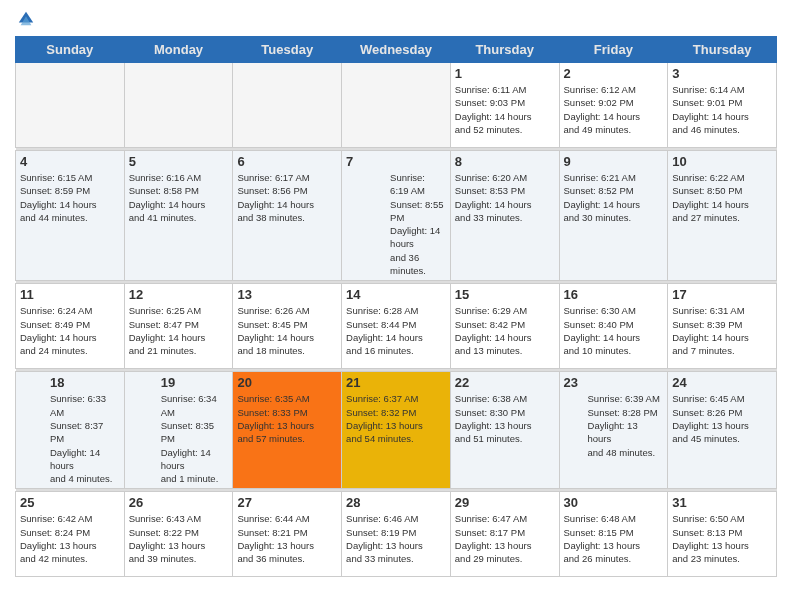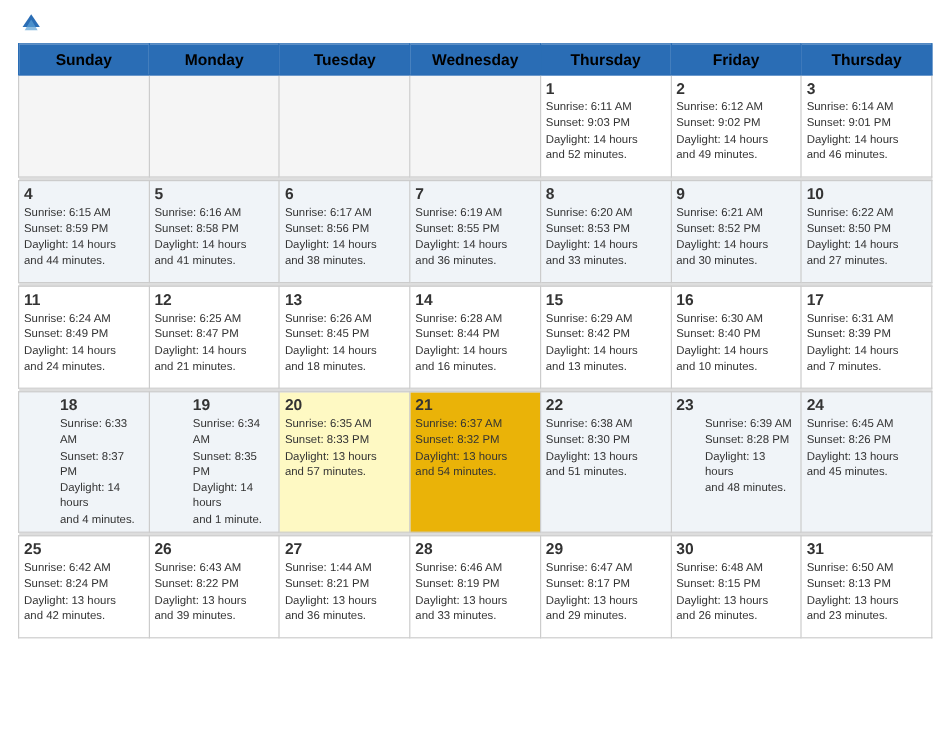--- a/index.html
+++ b/index.html
@@ -56,21 +56,21 @@
       font-size: 14px;
       color: #555;
     }
     .calendar {
       width: 100%;
       border-collapse: collapse;
       table-layout: fixed;
     }
     .calendar th {
       background-color: #2a6db5;
-      color: #000000;
+      color: #e5e5e5;
       text-align: center;
       padding: 5px 3px;
       font-size: 13px;
       border: 1px solid #2a6db5;
       margin-left: 31px;
     }
     .calendar td {
       border: 1px solid #ccc;
       vertical-align: top;
       padding: 3px 4px;
@@ -175,21 +175,21 @@
           </td>
           <td style="background: rgb(240, 244, 248);">
             <div class="day-number">6</div>
             <div class="day-info" style="white-space: pre-line;">Sunrise: 6:17 AM
 Sunset: 8:56 PM
 Daylight: 14 hours
 and 38 minutes.</div>
           </td>
           <td style="background: rgb(240, 244, 248);">
             <div class="day-number">7</div>
-            <div class="day-info" style="white-space: pre-line;">Sunrise: 6:19 AM
+            <div class="day-info" style="white-space: pre-line; margin-left: 44px;">Sunrise: 6:19 AM
 Sunset: 8:55 PM
 Daylight: 14 hours
 and 36 minutes.</div>
           </td>
           <td style="background: rgb(240, 244, 248);">
             <div class="day-number">8</div>
             <div class="day-info" style="white-space: pre-line;">Sunrise: 6:20 AM
 Sunset: 8:53 PM
 Daylight: 14 hours
 and 33 minutes.</div>
@@ -274,21 +274,21 @@
 Daylight: 14 hours
 and 4 minutes.</div>
           </td>
           <td style="background: rgb(240, 244, 248); padding-left: 36px;">
             <div class="day-number">19</div>
             <div class="day-info" style="white-space: pre-line;">Sunrise: 6:34 AM
 Sunset: 8:35 PM
 Daylight: 14 hours
 and 1 minute.</div>
           </td>
-          <td style="background: #fef9c3;">
+          <td style="background: #f97316;">
             <div class="day-number">20</div>
             <div class="day-info" style="white-space: pre-line;">Sunrise: 6:35 AM
 Sunset: 8:33 PM
 Daylight: 13 hours
 and 57 minutes.</div>
           </td>
           <td style="background: #eab308;">
             <div class="day-number">21</div>
             <div class="day-info" style="white-space: pre-line;">Sunrise: 6:37 AM
 Sunset: 8:32 PM
@@ -330,21 +330,21 @@
           </td>
           <td>
             <div class="day-number">26</div>
             <div class="day-info" style="white-space: pre-line;">Sunrise: 6:43 AM
 Sunset: 8:22 PM
 Daylight: 13 hours
 and 39 minutes.</div>
           </td>
           <td>
             <div class="day-number">27</div>
-            <div class="day-info" style="white-space: pre-line;">Sunrise: 1:44 AM
+            <div class="day-info" style="white-space: pre-line;">Sunrise: 6:44 AM
 Sunset: 8:21 PM
 Daylight: 13 hours
 and 36 minutes.</div>
           </td>
           <td>
             <div class="day-number">28</div>
             <div class="day-info" style="white-space: pre-line;">Sunrise: 6:46 AM
 Sunset: 8:19 PM
 Daylight: 13 hours
 and 33 minutes.</div>

